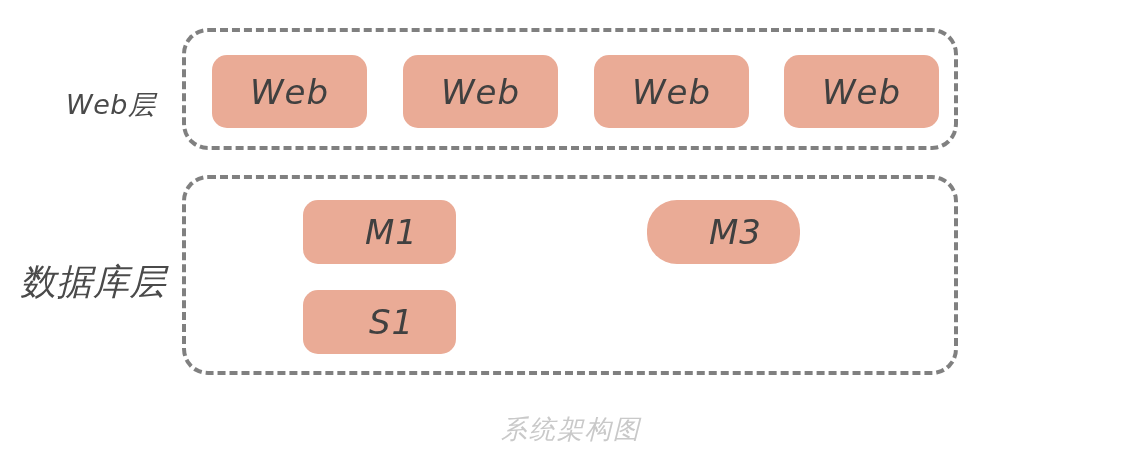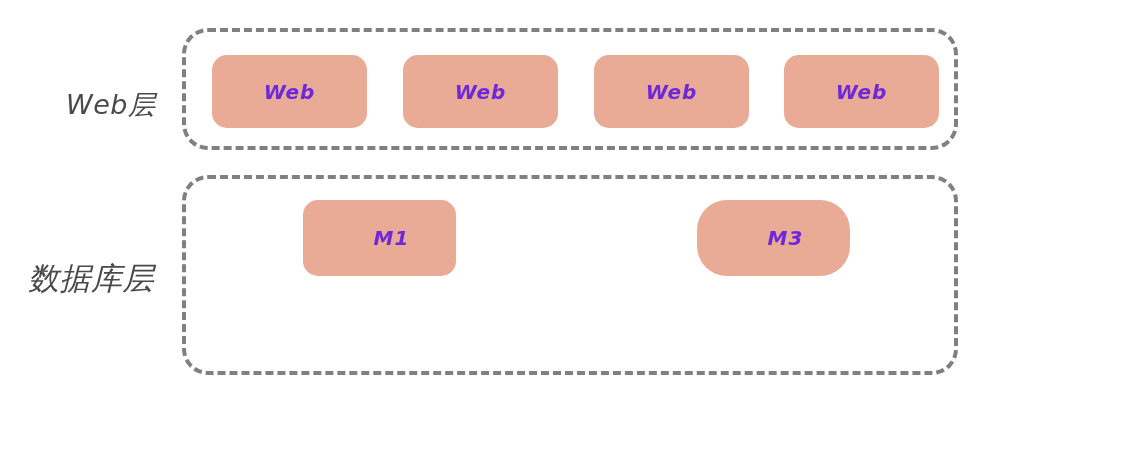--- a/index.html
+++ b/index.html
@@ -53,60 +53,60 @@
     font-weight: 400;
     white-space: nowrap;
     letter-spacing: 0.5px;
   }
   #web-layer-label {
     left: 66px;
     top: 87px;
     font-size: 27px;
   }
   #db-layer-label {
-    left: 28px;
+    left: 20px;
     top: 258px;
-    font-size: 31px;
+    font-size: 36px;
   }
 
   
   .node-box {
     position: absolute;
     box-sizing: border-box;
     background: #eaab96;
     border-radius: 15px;
     display: flex;
     align-items: center;
     justify-content: center;
   }
   .node-label {
-    color: #6d28d9;
+    color: #404040;
     font-family: "DejaVu Sans", sans-serif;
     font-style: italic;
-    font-weight: 700;
-    font-size: 20px;
+    font-weight: 400;
+    font-size: 34px;
     letter-spacing: 1px;
     line-height: 1;
     user-select: none;
   }
 
   
   .web-node { top: 55px; width: 155px; height: 73px; }
   .web-node.i0 { left: 212px; }
   .web-node.i1 { left: 403px; }
   .web-node.i2 { left: 594px; }
   .web-node.i3 { left: 784px; }
 
   
-  .db-node { width: 153px; height: 76px; padding-left: 24px; }
+  .db-node { width: 153px; height: 64px; padding-left: 24px; }
   .db-node.master { top: 200px; }
   .db-node.slave  { top: 290px; }
   .db-node.c0 { left: 303px; }
   .db-node.c1 { left: 494px; }
-  .db-node.c2 { left: 697px; border-radius: 30px; }
+  .db-node.c2 { left: 647px; border-radius: 30px; }
 
   
   #diagram-caption {
     position: absolute;
     left: 0;
     top: 412px;
     width: 1142px;
     text-align: center;
     color: #c9c9c9;
     font-family: "DejaVu Sans", sans-serif;
@@ -141,15 +141,19 @@
 
   <div class="layer-container" id="db-layer-container"></div>
 
   <div class="node-box db-node master c0">
     <span class="node-label">M1</span>
   </div>
   <div class="node-box db-node master c2">
     <span class="node-label">M3</span>
   </div>
 
+  <div class="node-box db-node slave c0">
+    <span class="node-label">S1</span>
+  </div>
 
+  <div id="diagram-caption">系统架构图</div>
 
 </div>
 
 </body></html>

